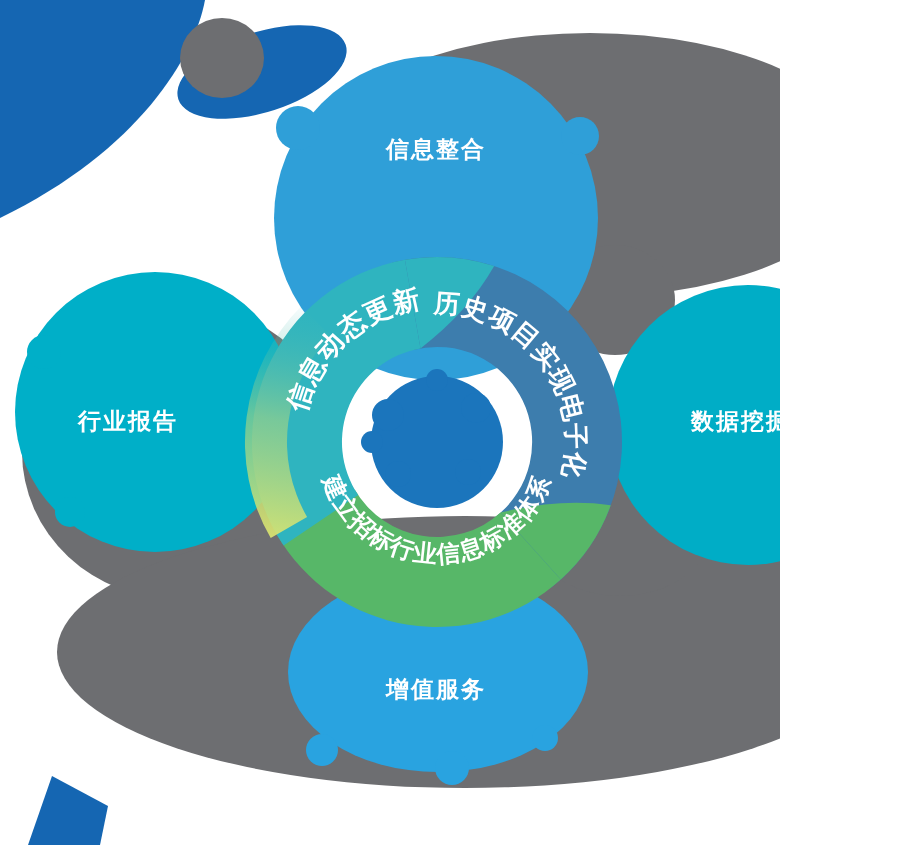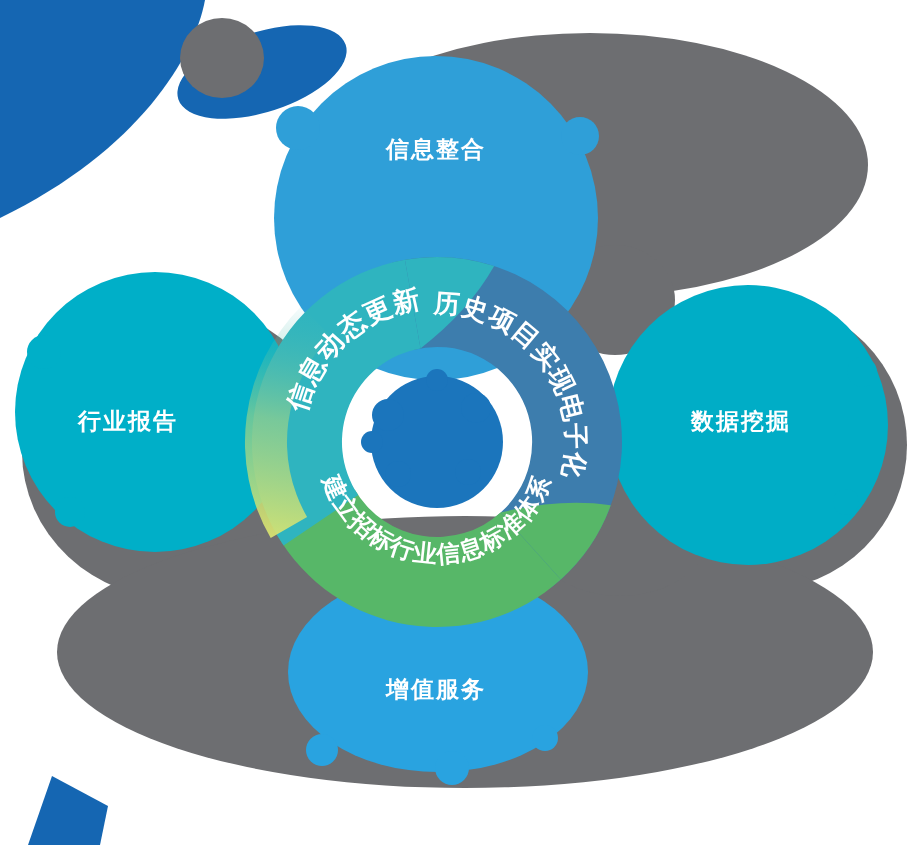--- a/index.html
+++ b/index.html
@@ -1,18 +1,18 @@
 <!DOCTYPE html>
 <html><head>
 <meta charset="utf-8">
 <style>
   html,body{margin:0;padding:0;background:#ffffff;}
   .stage{
     position:relative;
-    width:924px;height:845px;
+    width:780px;height:845px;
     background:#ffffff;
     overflow:hidden;
     font-family:"DejaVu Sans",sans-serif;
   }
   .stage svg{display:block;width:924px;height:845px;}
   .outer-label{
     font-size:23px;font-weight:700;letter-spacing:2px;
     fill:#ffffff;text-anchor:middle;
     font-family:"DejaVu Sans",sans-serif;
   }

